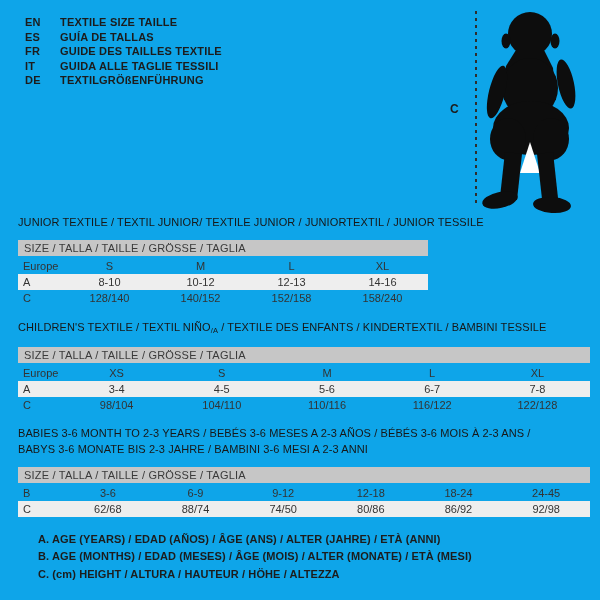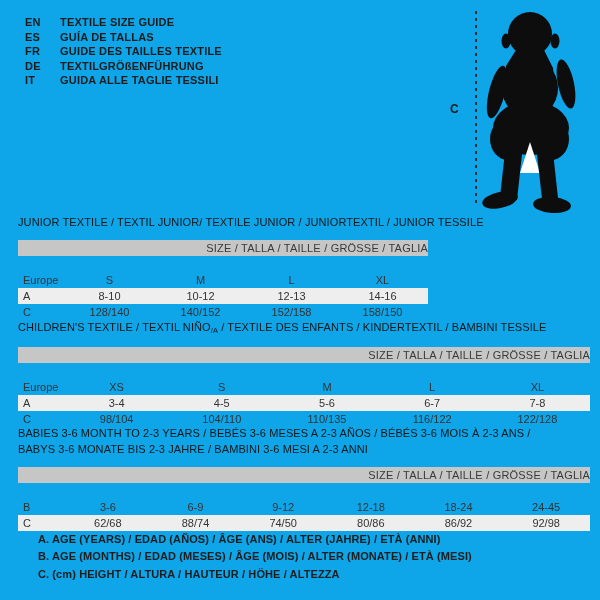--- a/index.html
+++ b/index.html
@@ -26,57 +26,57 @@
   .title-2 { top:321px; width:575px; }
   .title-3 { top:426px; width:575px; line-height:15.5px; }
   .sub { font-size:7.5px; vertical-align:-2px; }
 
   
   .size-table { position:absolute; left:18px; }
   .t1 { top:240px; width:410px; }
   .t2 { top:347px; width:572px; }
   .t3 { top:467px; width:572px; }
   .size-head { background:#c6c6c6; height:16px; line-height:16px; font-size:11px; color:#3a3a3a;
-               padding-left:6px; margin-bottom:16px; letter-spacing:0.2px;text-align:right; }
+               padding-left:6px; margin-bottom:2px; letter-spacing:0.2px; }
   table { width:100%; border-collapse:collapse; table-layout:fixed; }
   td { height:16px; line-height:16px; font-size:11px; color:#333333; text-align:center; padding:0;
        white-space:nowrap; overflow:hidden; }
   td.rowlabel { text-align:left; padding-left:5px; }
   tr.alt { background:#eeeeee; }
   col.labelcol { width:46px; }
 
   
   .footnotes { position:absolute; left:18px; top:531px;margin-left:20px; }
   .footnote { font-size:11px; font-weight:bold; color:#1c1c1c; line-height:17.3px; letter-spacing:0.1px; }
 </style>
 </head>
 <body>
 
 <div class="canvas">
 
   <div class="lang-block">
     <div class="lang-row">
       <span class="lang-code">EN</span>
-      <span class="lang-label">TEXTILE SIZE GUIDE</span>
+      <span class="lang-label">TEXTILE SIZE TAILLE</span>
     </div>
     <div class="lang-row">
       <span class="lang-code">ES</span>
       <span class="lang-label">GUÍA DE TALLAS</span>
     </div>
     <div class="lang-row">
       <span class="lang-code">FR</span>
       <span class="lang-label">GUIDE DES TAILLES TEXTILE</span>
     </div>
     <div class="lang-row">
+      <span class="lang-code">IT</span>
+      <span class="lang-label">GUIDA ALLE TAGLIE TESSILI</span>
+    </div>
+    <div class="lang-row">
       <span class="lang-code">DE</span>
       <span class="lang-label">TEXTILGRÖßENFÜHRUNG</span>
-    </div>
-    <div class="lang-row">
-      <span class="lang-code">IT</span>
-      <span class="lang-label">GUIDA ALLE TAGLIE TESSILI</span>
     </div>
   </div>
 
   <div class="figure-area">
     <svg class="silhouette-svg" width="180" height="220" viewBox="0 0 180 220">
       <g fill="#0d0d0d">
         <circle cx="110" cy="34" r="22"></circle>
         <ellipse cx="86" cy="41" rx="4.5" ry="7.5"></ellipse>
         <ellipse cx="135" cy="41" rx="4.5" ry="7.5"></ellipse>
         <path d="M96,50 L124,50 L133,68 L136,100 L84,100 L86,66 Z"></path>
@@ -123,21 +123,21 @@
         <td>8-10</td>
         <td>10-12</td>
         <td>12-13</td>
         <td>14-16</td>
       </tr>
       <tr>
         <td class="rowlabel">C</td>
         <td>128/140</td>
         <td>140/152</td>
         <td>152/158</td>
-        <td>158/150</td>
+        <td>158/240</td>
       </tr>
     </tbody>
       </table>
   </div>
 
   <div class="section-title title-2"><span>CHILDREN'S TEXTILE / TEXTIL NIÑO</span><span class="sub">/A</span><span> / TEXTILE DES ENFANTS / KINDERTEXTIL / BAMBINI TESSILE</span></div>
   <div class="size-table t2">
     <div class="size-head">SIZE / TALLA / TAILLE / GRÖSSE / TAGLIA</div>
     <table>
       <colgroup>
@@ -162,21 +162,21 @@
         <td>3-4</td>
         <td>4-5</td>
         <td>5-6</td>
         <td>6-7</td>
         <td>7-8</td>
       </tr>
       <tr>
         <td class="rowlabel">C</td>
         <td>98/104</td>
         <td>104/110</td>
-        <td>110/135</td>
+        <td>110/116</td>
         <td>116/122</td>
         <td>122/128</td>
       </tr>
     </tbody>
       </table>
   </div>
 
   <div class="section-title title-3">
     <div>BABIES 3-6 MONTH TO 2-3 YEARS / BEBÉS 3-6 MESES A 2-3 AÑOS / BÉBÉS 3-6 MOIS À 2-3 ANS /</div>
     <div>BABYS 3-6 MONATE BIS 2-3 JAHRE / BAMBINI 3-6 MESI A 2-3 ANNI</div>

